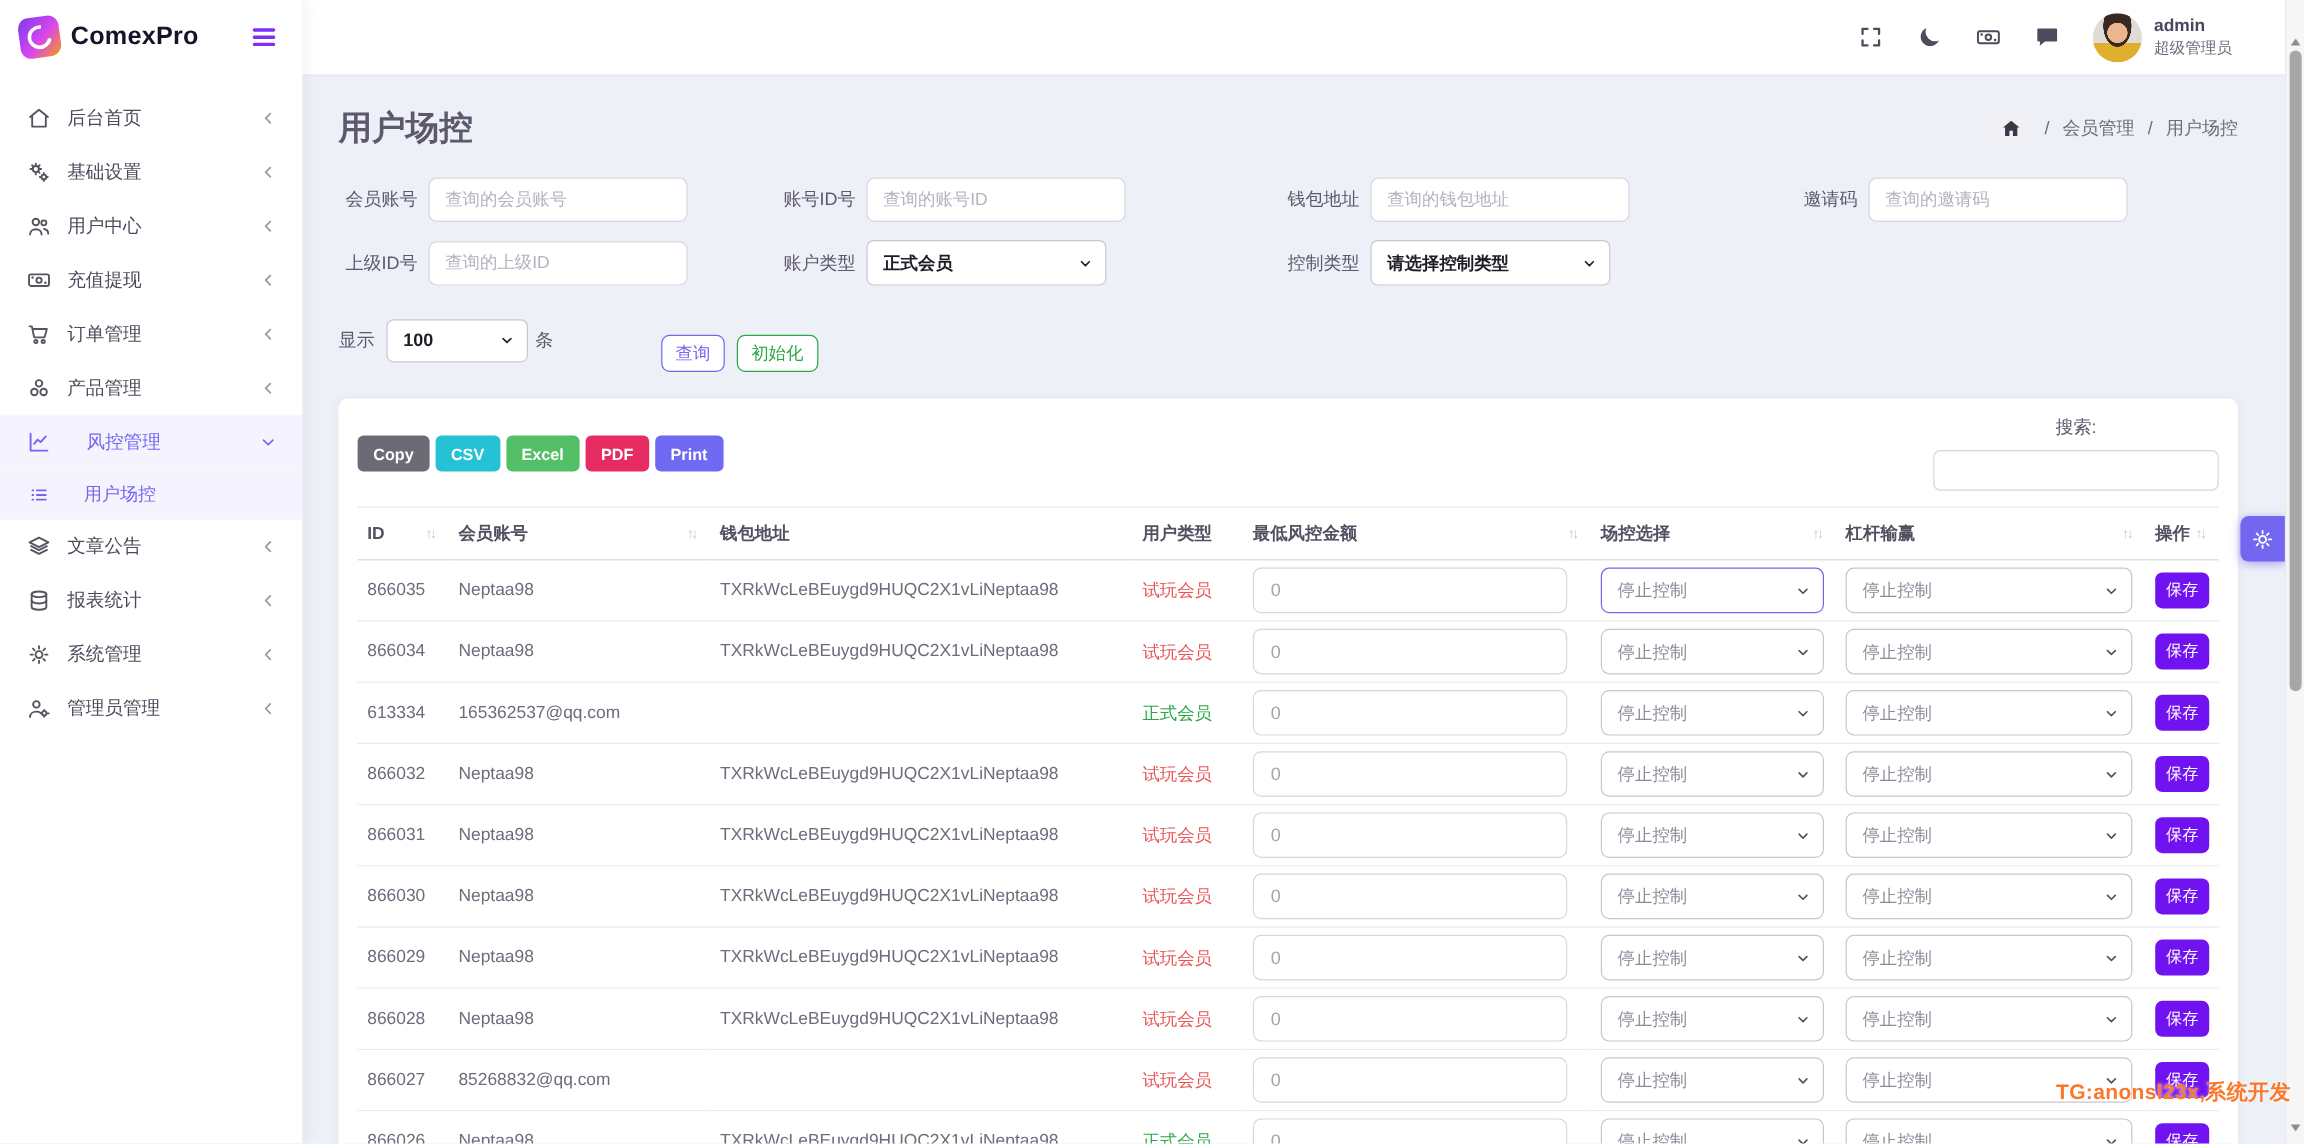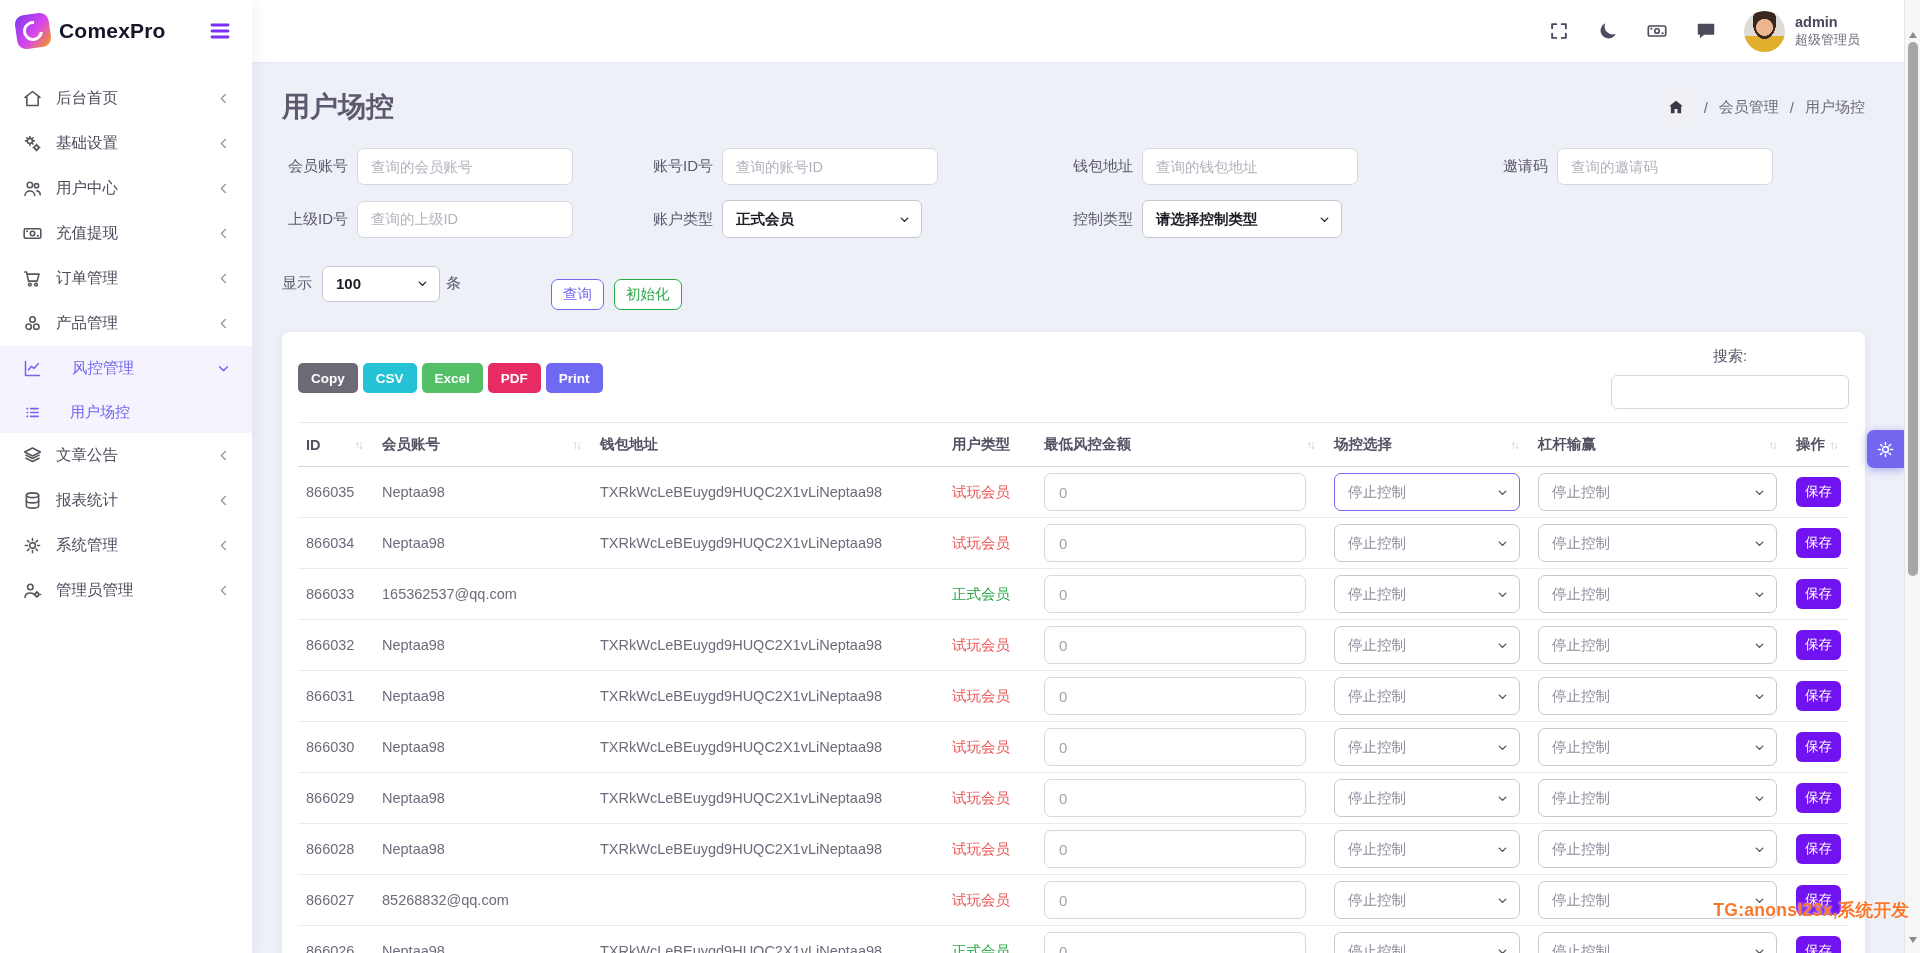--- a/index.html
+++ b/index.html
@@ -534,21 +534,21 @@
                       <svg viewBox="0 0 24 24" fill="none" stroke="currentColor" stroke-width="1.8" stroke-linecap="round" stroke-linejoin="round">
                         <path d="M6.8 9.8 12 15l5.2-5.2" stroke-width="2.2"></path>
                       </svg>
                     </span>
         </div>
       </td>
       <td><button class="save-btn">保存</button></td>
     </tr>
 
     <tr>
-      <td class="c-id">866033</td>
+      <td class="c-id">613334</td>
       <td class="c-account">165362537@qq.com</td>
       <td class="c-wallet"></td>
       <td class="c-type" style="color: rgb(40, 167, 69);">正式会员</td>
       <td><input class="amount" value="0" style=""></td>
       <td>
         <div class="fake-select sel-control">
           <span class="sv">停止控制</span>
           <span class="icon sel-chev">
                       <svg viewBox="0 0 24 24" fill="none" stroke="currentColor" stroke-width="1.8" stroke-linecap="round" stroke-linejoin="round">
                         <path d="M6.8 9.8 12 15l5.2-5.2" stroke-width="2.2"></path>

